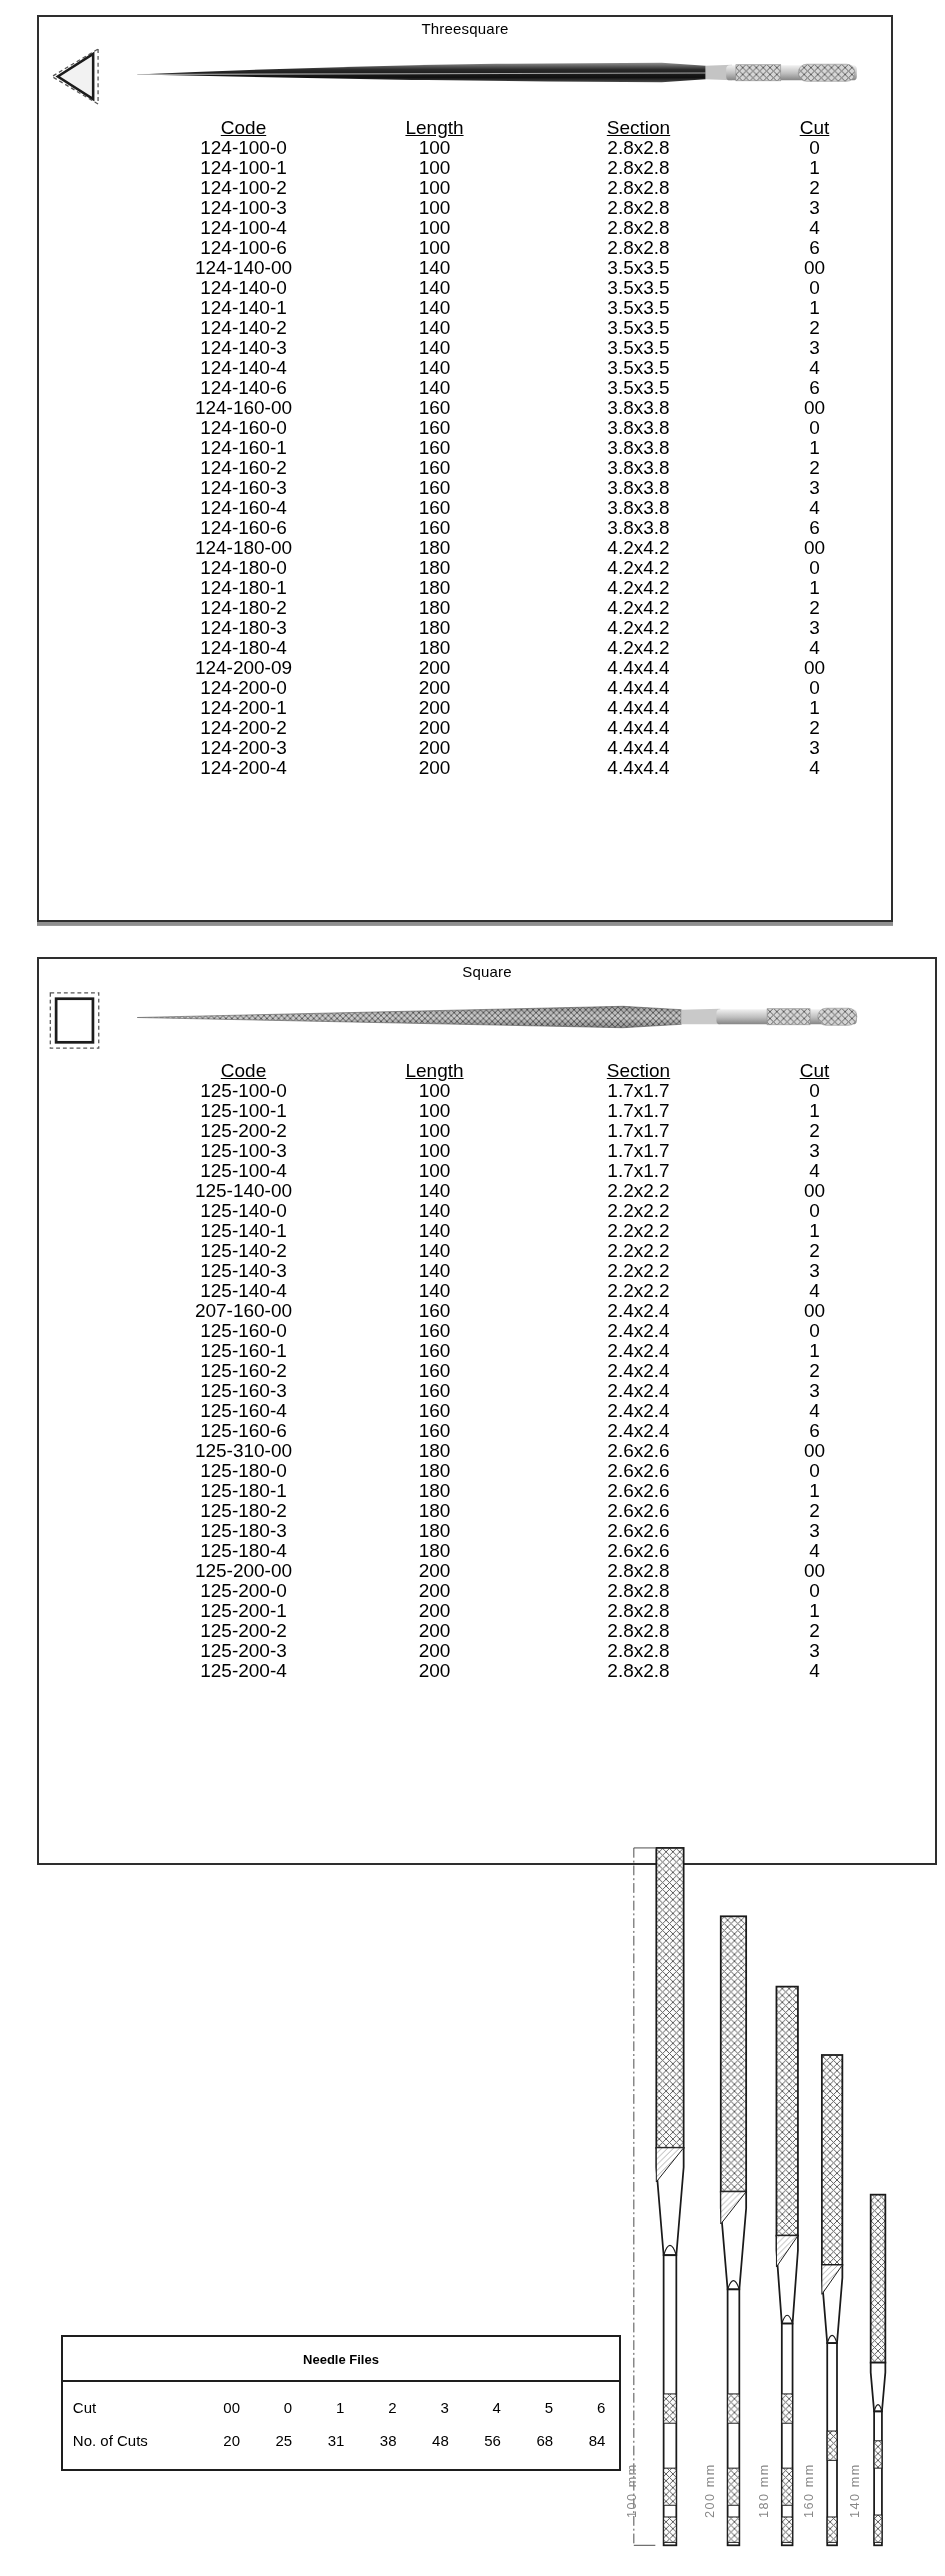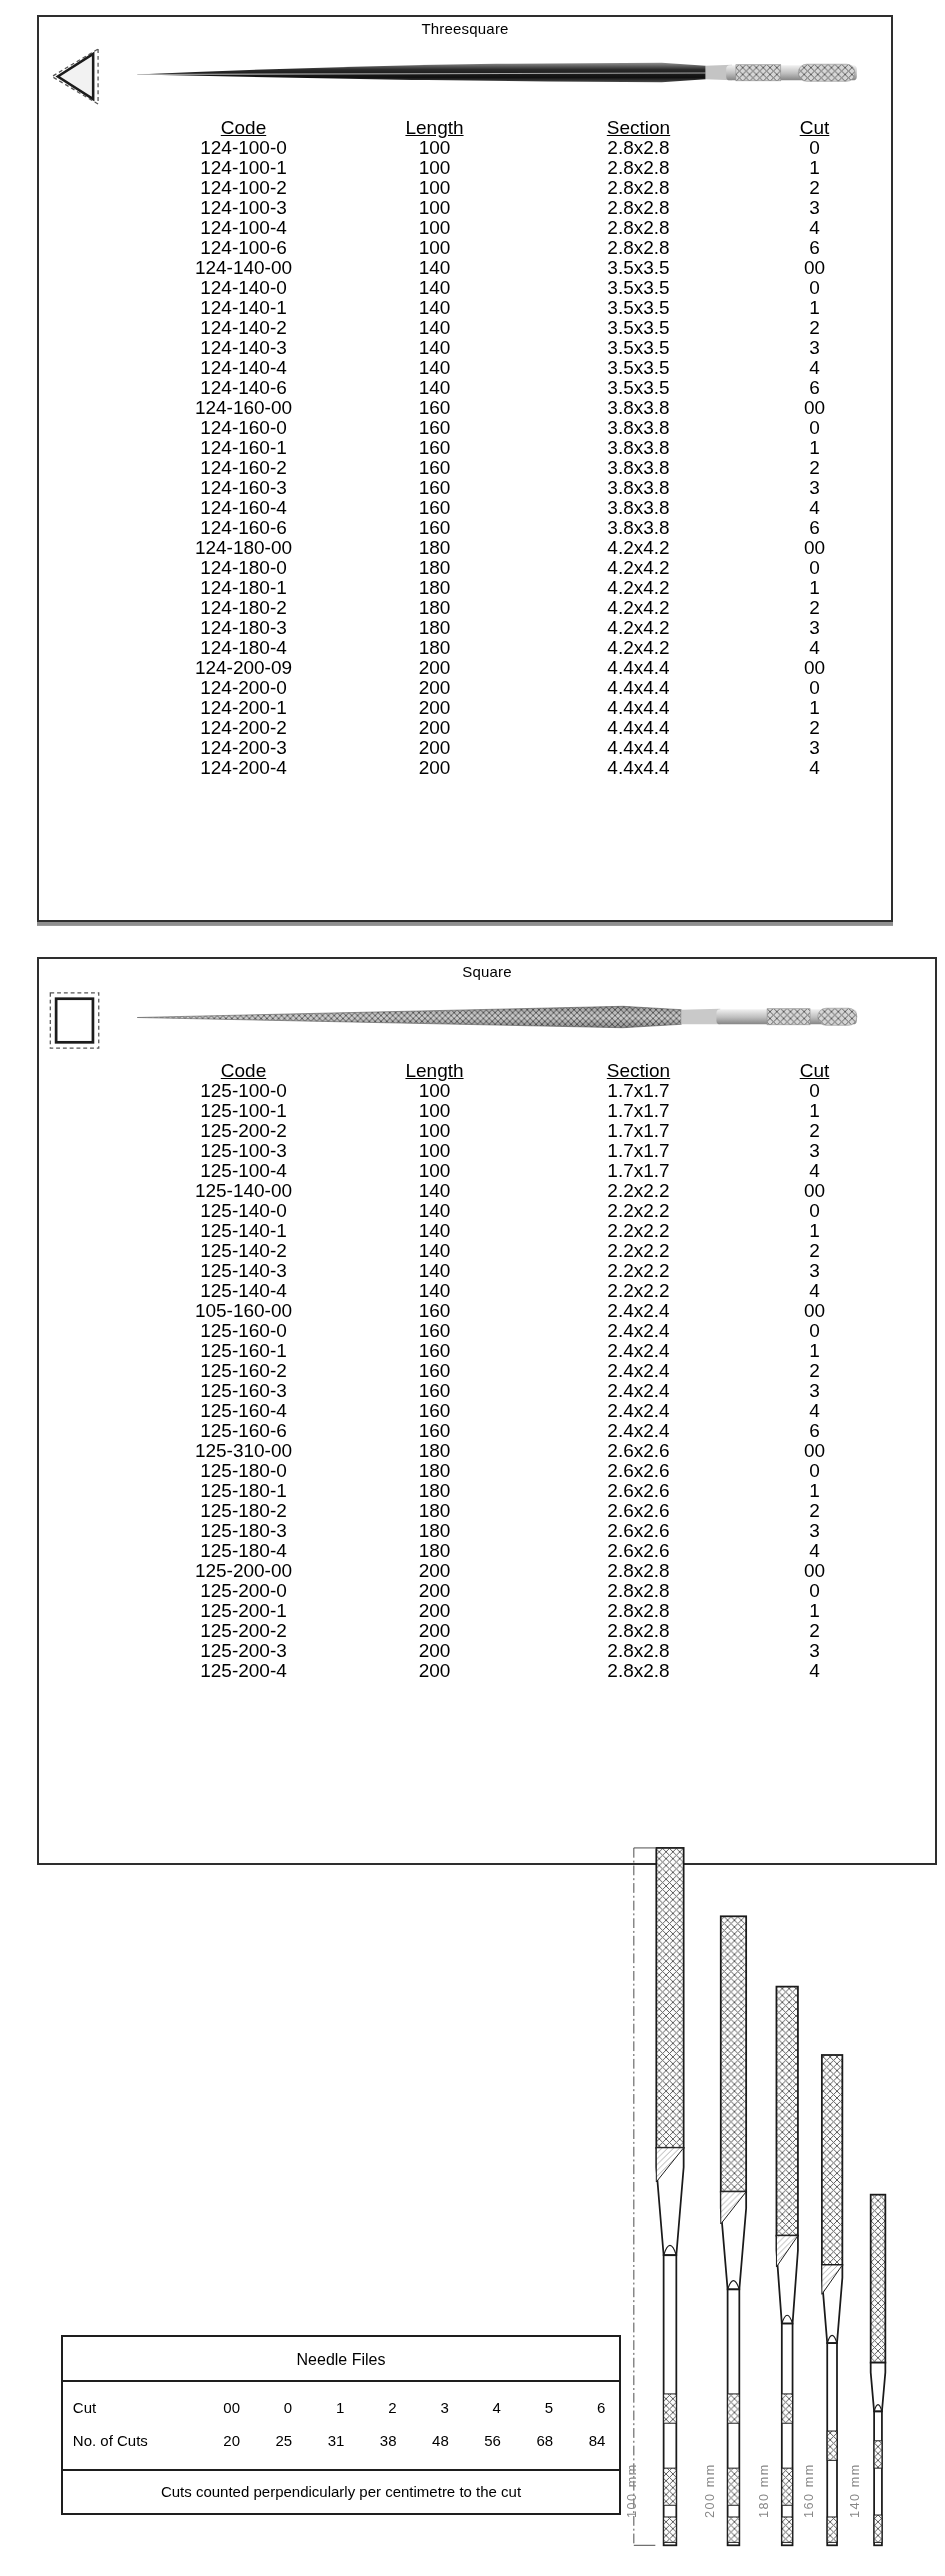--- a/index.html
+++ b/index.html
@@ -11,21 +11,21 @@
   .section-icon{position:absolute;}
   #panel-0 .section-icon{left:9.8px;top:29px;}
   #panel-1 .section-icon{left:7.8px;top:31px;}
   .file-photo{position:absolute;left:96px;top:37px;}
   #panel-1 .file-photo{top:39px;}
   .spec-table{position:absolute;left:109px;top:101px;display:grid;grid-template-columns:191px 191px 217px 135px;font-size:19px;line-height:20px;text-align:center;}
   #panel-1 .spec-table{top:102px;}
   .spec-table .th{text-decoration:underline;}
   
   .cut-table{position:absolute;left:61px;top:2335px;width:556px;border:2px solid #1e1e1e;background:#fff;}
-  .cut-title{height:43px;line-height:45px;text-align:center;font-weight:normal;font-size:16px;border-bottom:2px solid #1e1e1e;}
+  .cut-title{height:43px;line-height:45px;text-align:center;font-weight:bold;font-size:13px;border-bottom:2px solid #1e1e1e;}
   .cut-data{padding:8.8px 13.7px 12.7px 9.8px;}
   .cut-row{display:grid;grid-template-columns:115px repeat(8,1fr);line-height:33px;font-size:15px;}
   .cut-row .lbl{text-align:left;}
   .cut-row .val{text-align:right;}
   .cut-note{border-top:2px solid #1e1e1e;text-align:center;font-size:15px;padding:11.7px 0 12.7px;}
   
   .size-diagram{position:absolute;left:625px;top:1845px;width:298px;height:713px;}
   .size-diagram svg{position:absolute;left:0;top:0;}
   .size-label{position:absolute;writing-mode:vertical-rl;transform:rotate(180deg);font-size:12.7px;color:#878787;letter-spacing:1.5px;height:76px;text-align:left;top:597px;}
   .size-label:nth-child(1){left:13.7px;}
@@ -279,21 +279,21 @@
       <div class="td">2.2x2.2</div>
       <div class="td">2</div>
       <div class="td">125-140-3</div>
       <div class="td">140</div>
       <div class="td">2.2x2.2</div>
       <div class="td">3</div>
       <div class="td">125-140-4</div>
       <div class="td">140</div>
       <div class="td">2.2x2.2</div>
       <div class="td">4</div>
-      <div class="td">105-160-00</div>
+      <div class="td">207-160-00</div>
       <div class="td">160</div>
       <div class="td">2.4x2.4</div>
       <div class="td">00</div>
       <div class="td">125-160-0</div>
       <div class="td">160</div>
       <div class="td">2.4x2.4</div>
       <div class="td">0</div>
       <div class="td">125-160-1</div>
       <div class="td">160</div>
       <div class="td">2.4x2.4</div>
@@ -370,21 +370,20 @@
   <div class="cut-data">
     <div class="cut-row">
       <span class="lbl">Cut</span>
       <span style="display:contents"><span class="val">00</span><span class="val">0</span><span class="val">1</span><span class="val">2</span><span class="val">3</span><span class="val">4</span><span class="val">5</span><span class="val">6</span></span>
     </div>
     <div class="cut-row">
       <span class="lbl">No. of Cuts</span>
       <span style="display:contents"><span class="val">20</span><span class="val">25</span><span class="val">31</span><span class="val">38</span><span class="val">48</span><span class="val">56</span><span class="val">68</span><span class="val">84</span></span>
     </div>
   </div>
-  <div class="cut-note">Cuts counted perpendicularly per centimetre to the cut</div>
 </div>
 
 <div class="size-diagram">
   <svg width="298" height="713" viewBox="0 0 305 730">
     <defs>
       <pattern id="fh" width="7" height="7" patternUnits="userSpaceOnUse">
         <rect width="7" height="7" fill="#fdfdfd"></rect>
         <path d="M0 7 L7 0 M0 0 L7 7" stroke="#5a5a5a" stroke-width="1"></path>
       </pattern>
       <pattern id="fh2" width="6" height="6" patternUnits="userSpaceOnUse">

